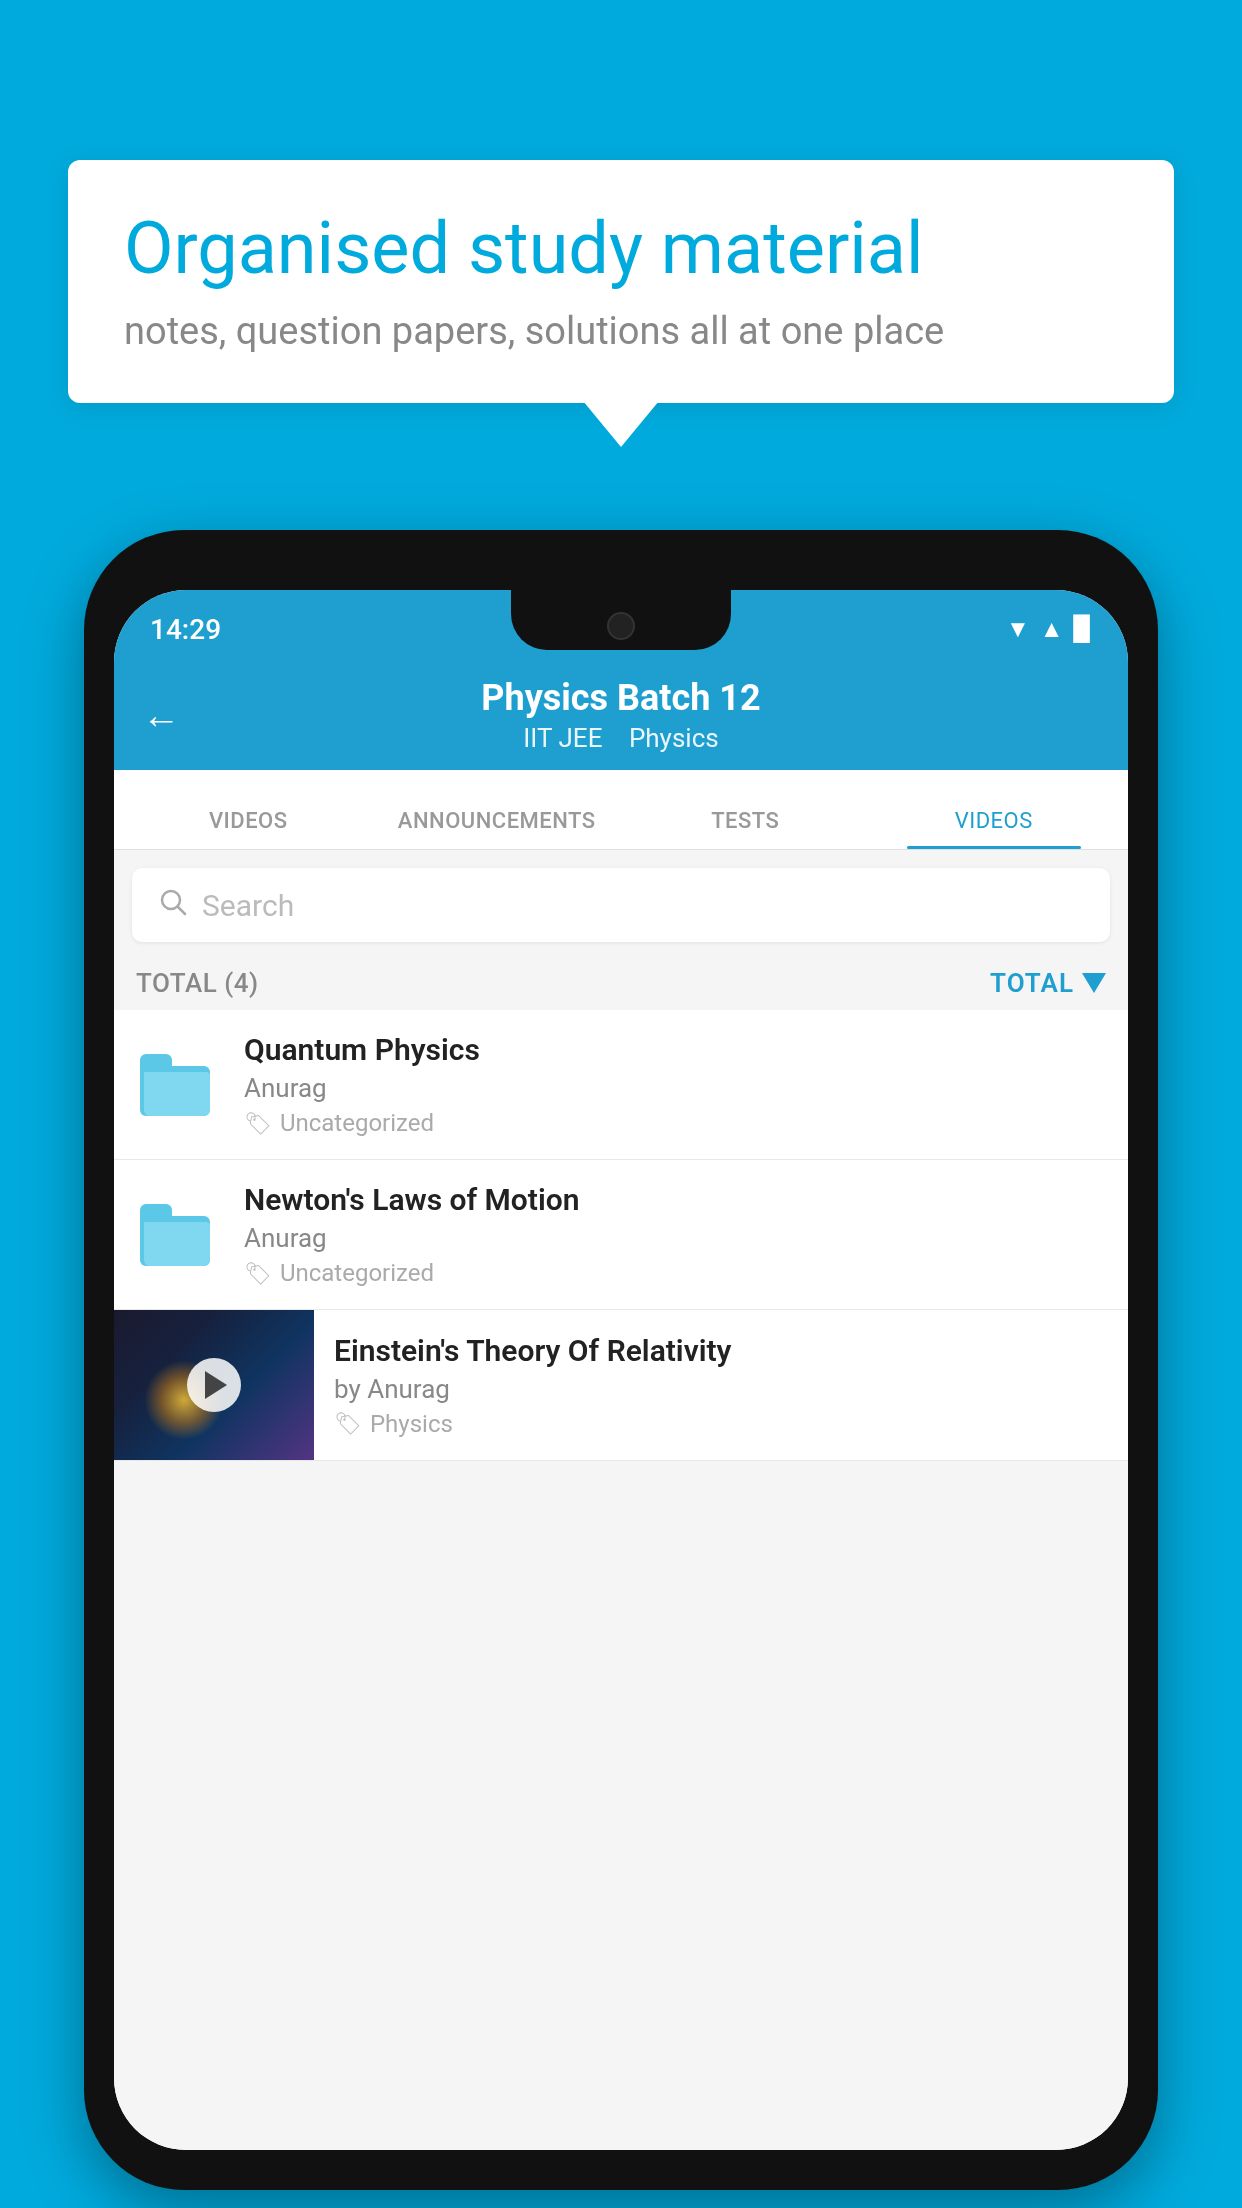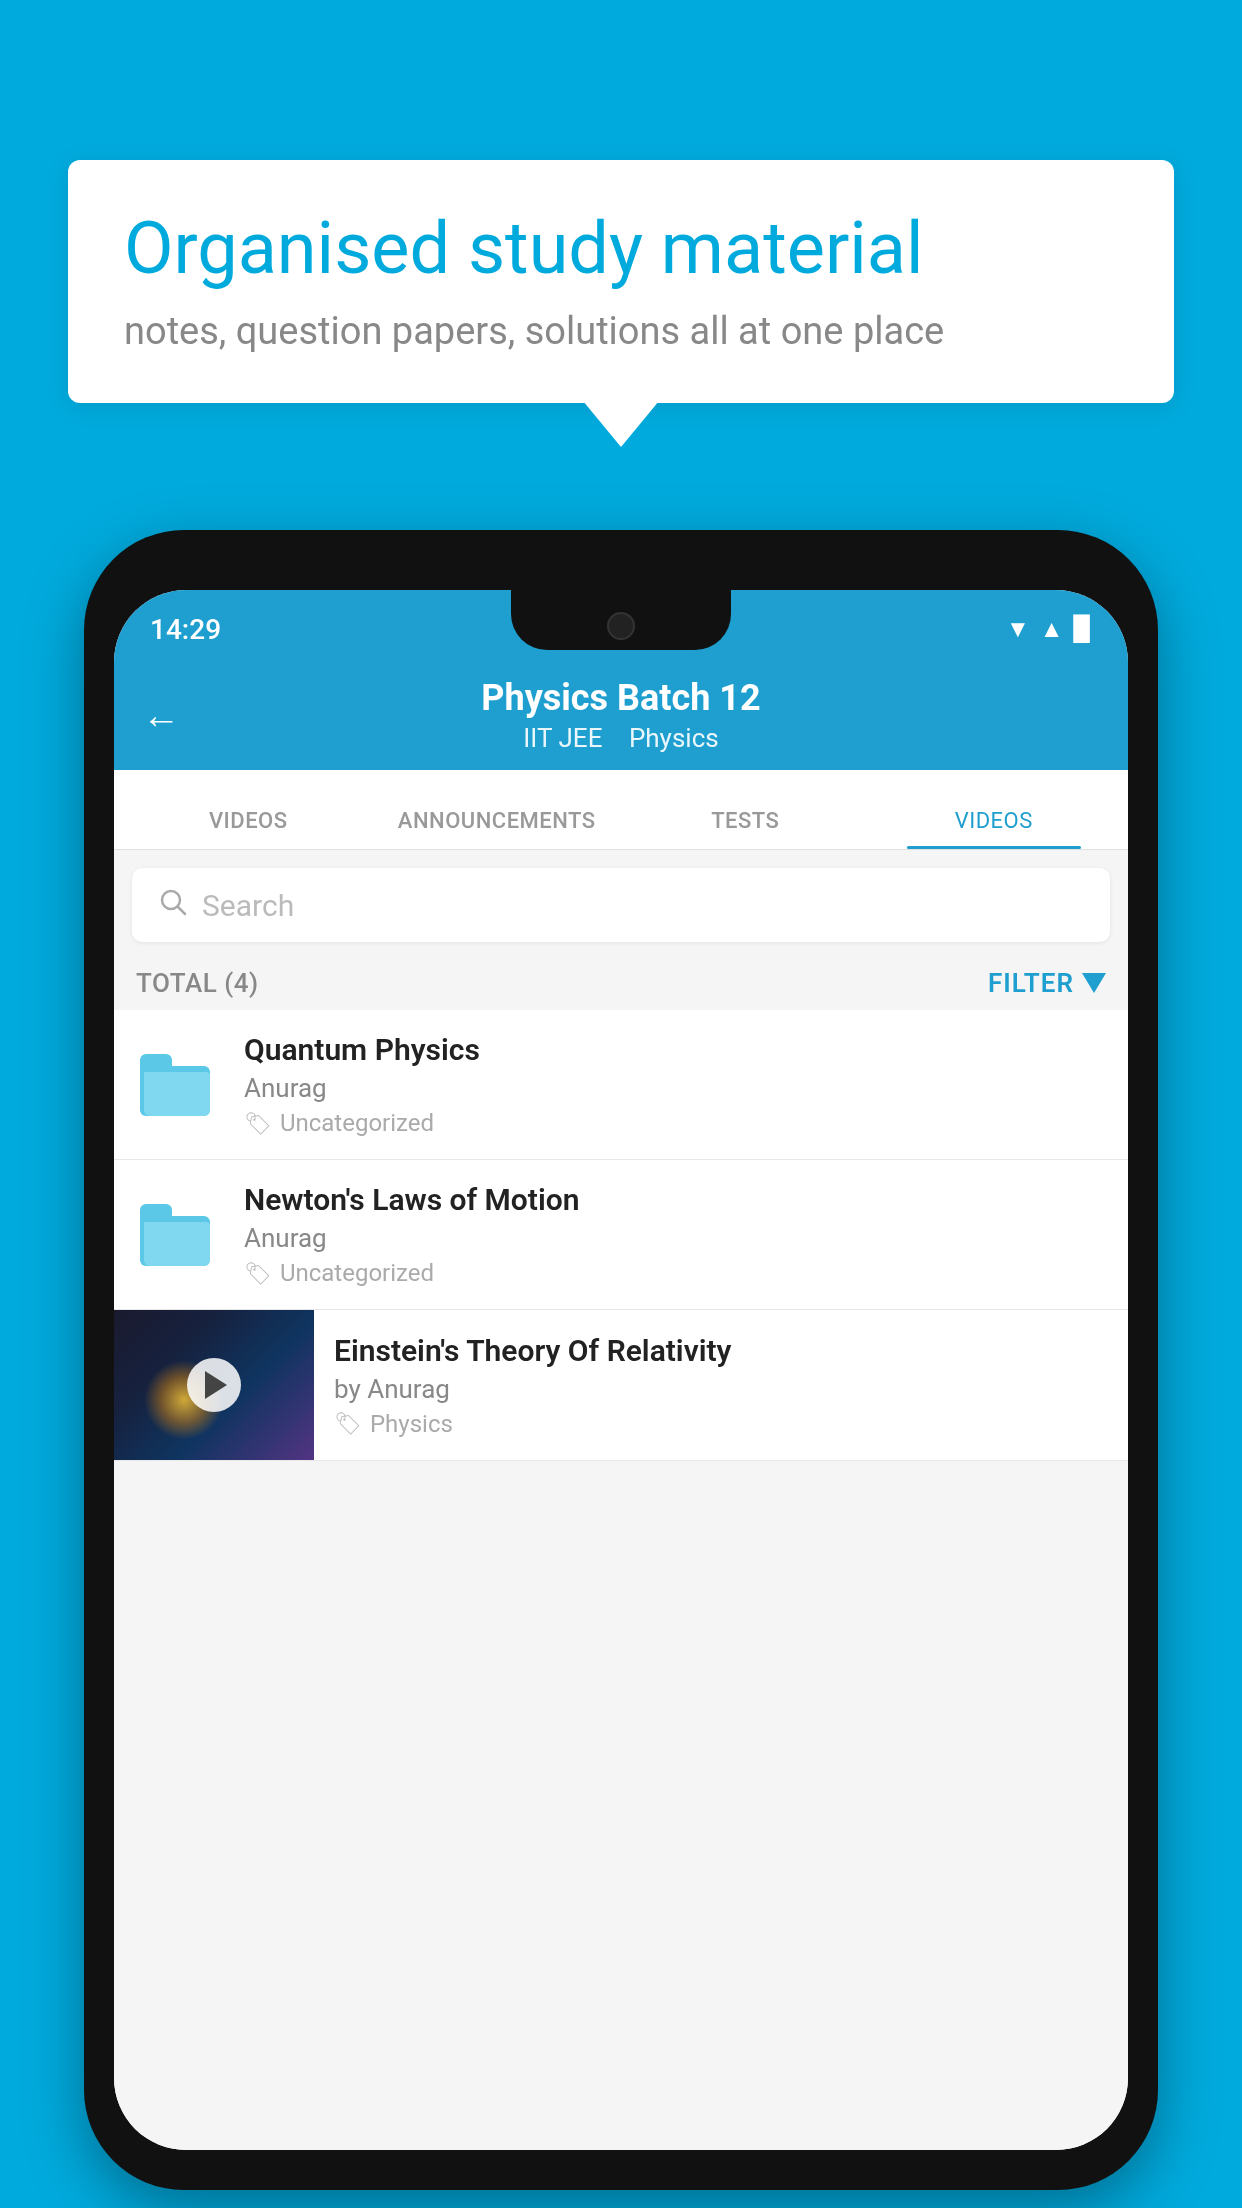--- a/index.html
+++ b/index.html
@@ -448,21 +448,21 @@
             <circle cx="13" cy="13" r="9" stroke="#aaa" stroke-width="2.5"></circle>
             <line x1="19.5" y1="19.5" x2="27" y2="27" stroke="#aaa" stroke-width="2.5" stroke-linecap="round"></line>
           </svg>
         </div>
         <div class="search-input-label">Search</div>
       </div>
 
       <div class="filter-row">
         <span class="total-label">TOTAL (4)</span>
         <div class="filter-btn">
-          <span>FILTER</span>
+          <span>TOTAL</span>
           <div class="filter-triangle"></div>
         </div>
       </div>
 
       <div class="list-item">
         <div class="list-item-icon">
           <div class="folder-icon">
             <div class="folder-back"></div>
             <div class="folder-tab"></div>
             <div class="folder-front"></div>

